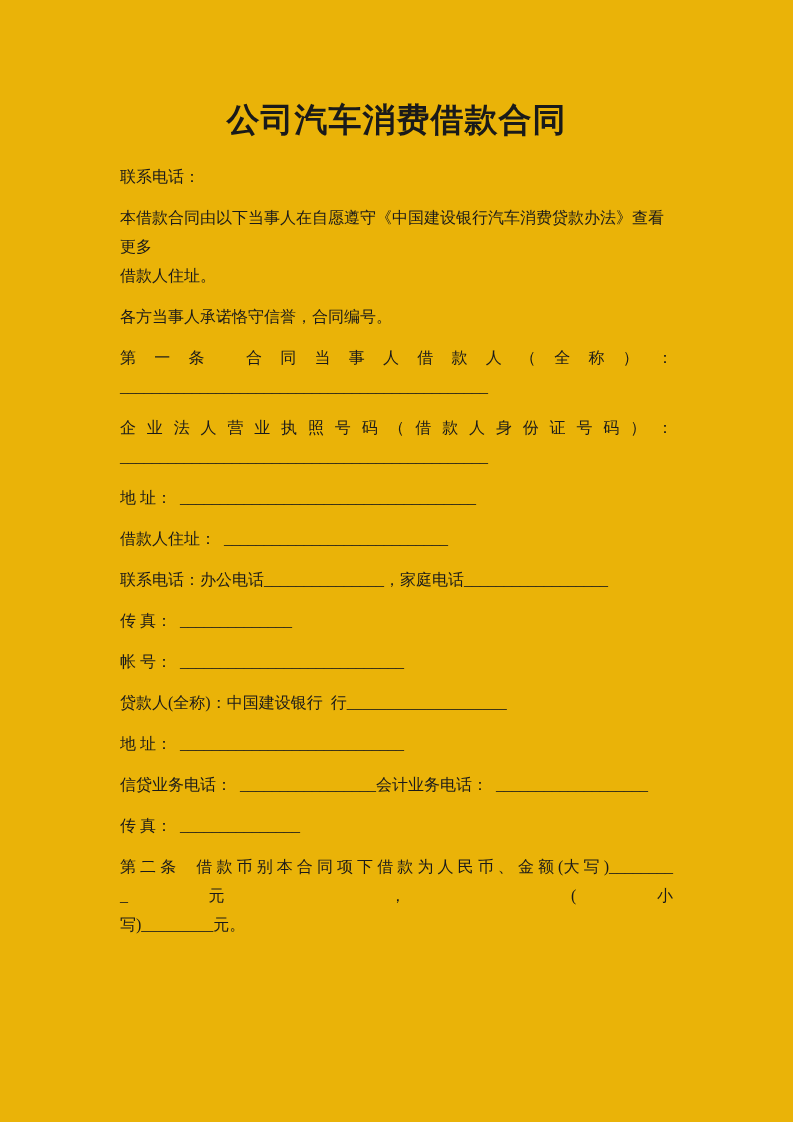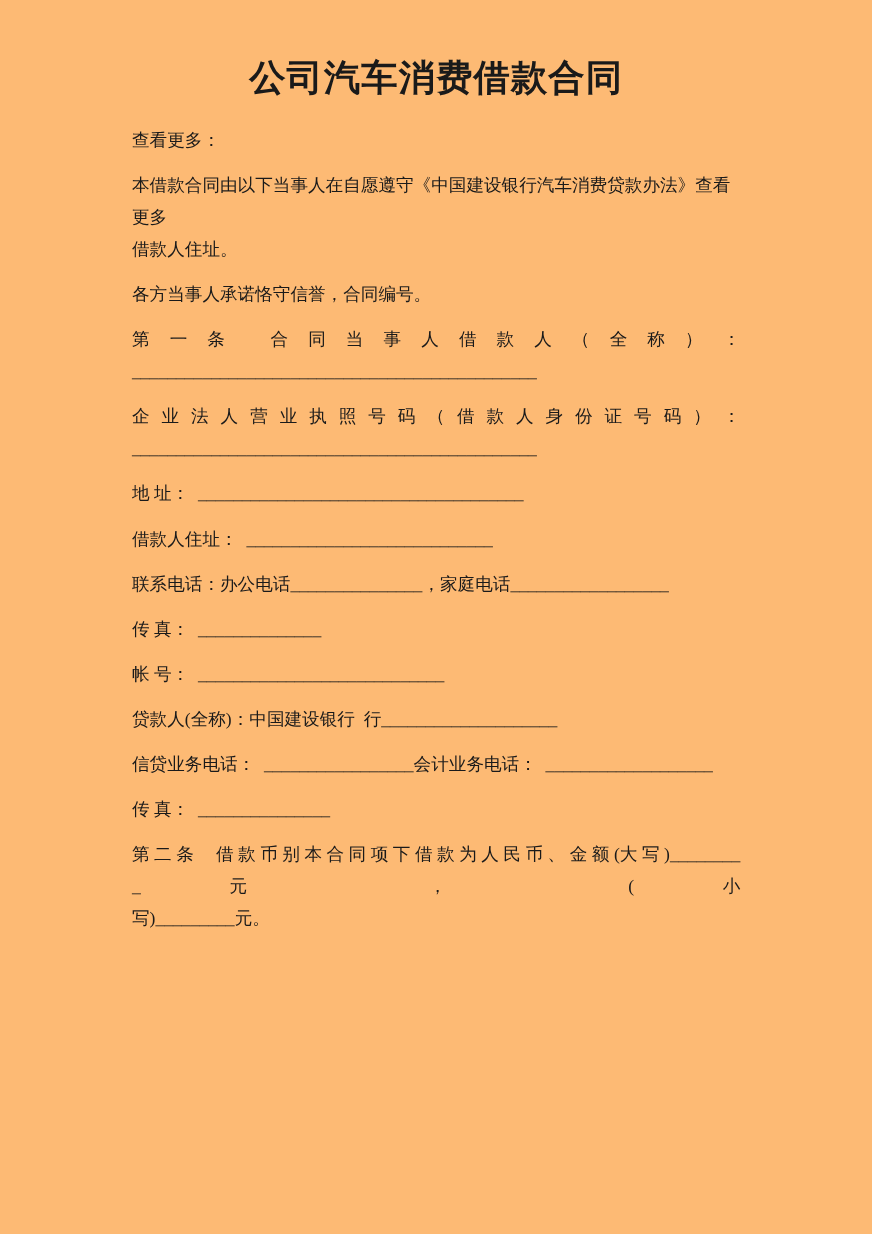--- a/index.html
+++ b/index.html
@@ -1,23 +1,23 @@
 <!DOCTYPE html>
 <html><head>
 <meta charset="utf-8">
 <style>
   html, body { margin: 0; padding: 0; background: #e8e8e8; }
   .page {
     position: relative;
     width: 793px;
     height: 1122px;
     margin: 0 auto;
-    background: #fdba74;
+    background: #eab308;
     box-sizing: border-box;
-    padding: 48px 120px 0 120px;
+    padding: 96px 120px 0 120px;
     font-family: "Liberation Serif", "DejaVu Serif", serif;
     color: #1a1a1a;
     overflow: hidden;
   }
   .doc-title {
     margin: 0 0 18px 0;
     font-size: 33px;
     font-weight: 700;
     line-height: 48px;
     text-align: center;
@@ -36,21 +36,21 @@
     text-align-last: justify;
   }
 </style>
 </head>
 <body>
 
 <div class="page">
   <h1 class="doc-title">公司汽车消费借款合同</h1>
   <div>
       <div class="para">
-        <div class="line">查看更多：</div>
+        <div class="line">联系电话：</div>
       </div>
       <div class="para">
         <div class="line">本借款合同由以下当事人在自愿遵守《中国建设银行汽车消费贷款办法》查看更多</div>
         <div class="line">借款人住址。</div>
       </div>
       <div class="para">
         <div class="line">各方当事人承诺恪守信誉，合同编号。</div>
       </div>
       <div class="para">
         <div class="line spread">第 一 条 　合 同 当 事 人 借 款 人 （ 全 称 ） ：</div>
@@ -72,20 +72,23 @@
       <div class="para">
         <div class="line">传 真：  ______________</div>
       </div>
       <div class="para">
         <div class="line">帐 号：  ____________________________</div>
       </div>
       <div class="para">
         <div class="line">贷款人(全称)：中国建设银行  行____________________</div>
       </div>
       <div class="para">
+        <div class="line">地 址：  ____________________________</div>
+      </div>
+      <div class="para">
         <div class="line">信贷业务电话：  _________________会计业务电话：  ___________________</div>
       </div>
       <div class="para">
         <div class="line">传 真：  _______________</div>
       </div>
       <div class="para">
         <div class="line spread">第 二 条 　借 款 币 别 本 合 同 项 下 借 款 为 人 民 币 、 金 额 (大 写 )_________元 ， (小</div>
         <div class="line">写)_________元。</div>
       </div>
     </div>

